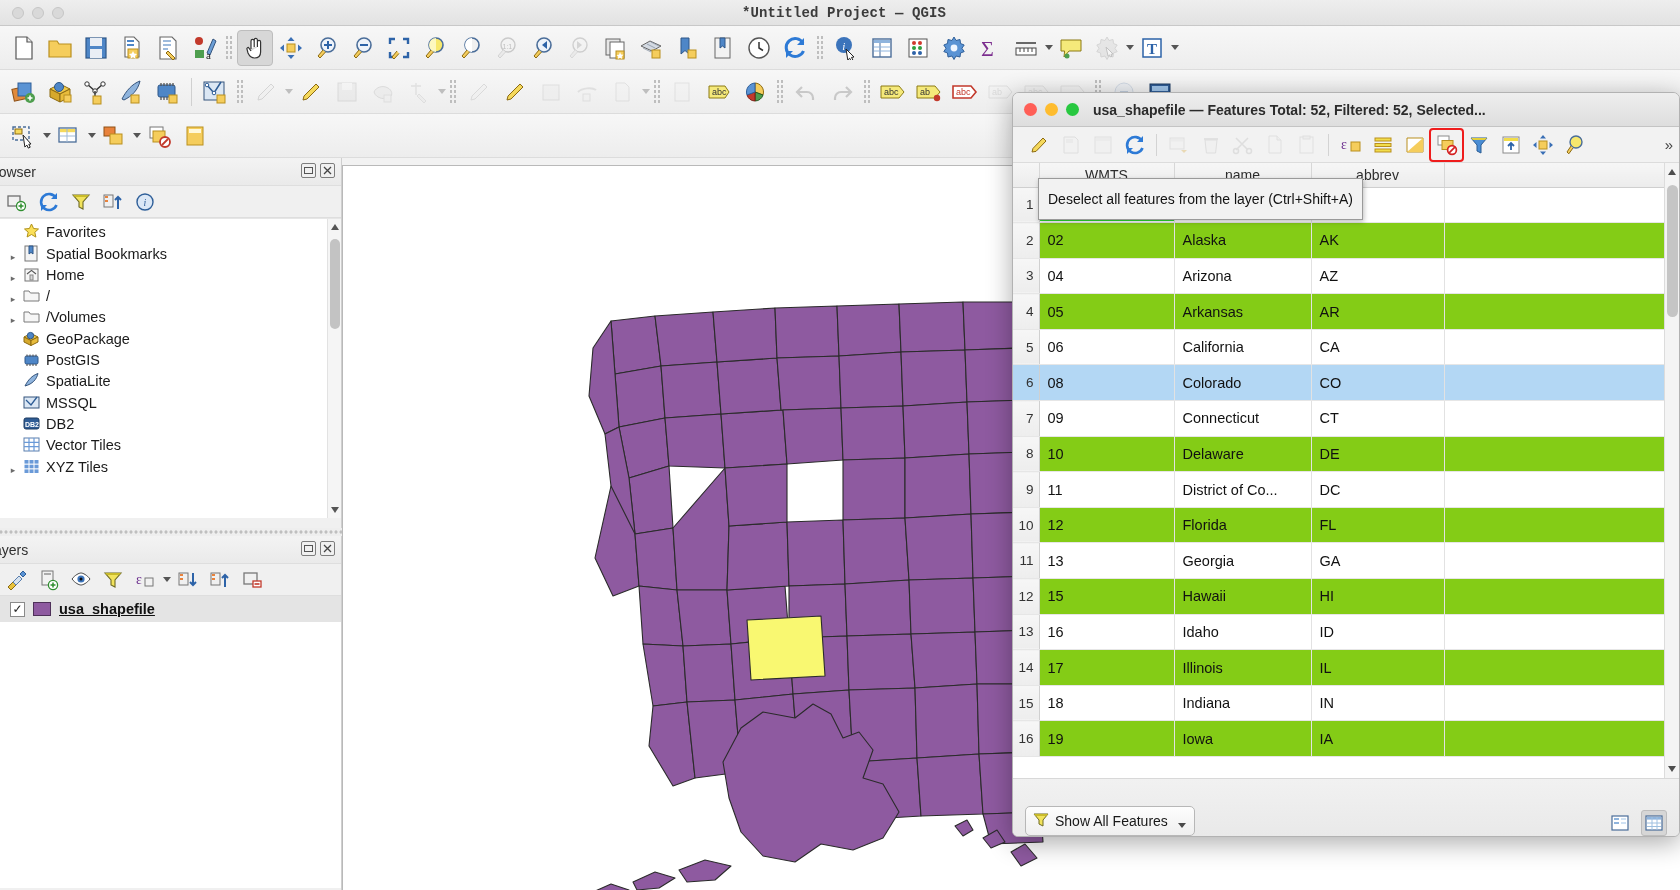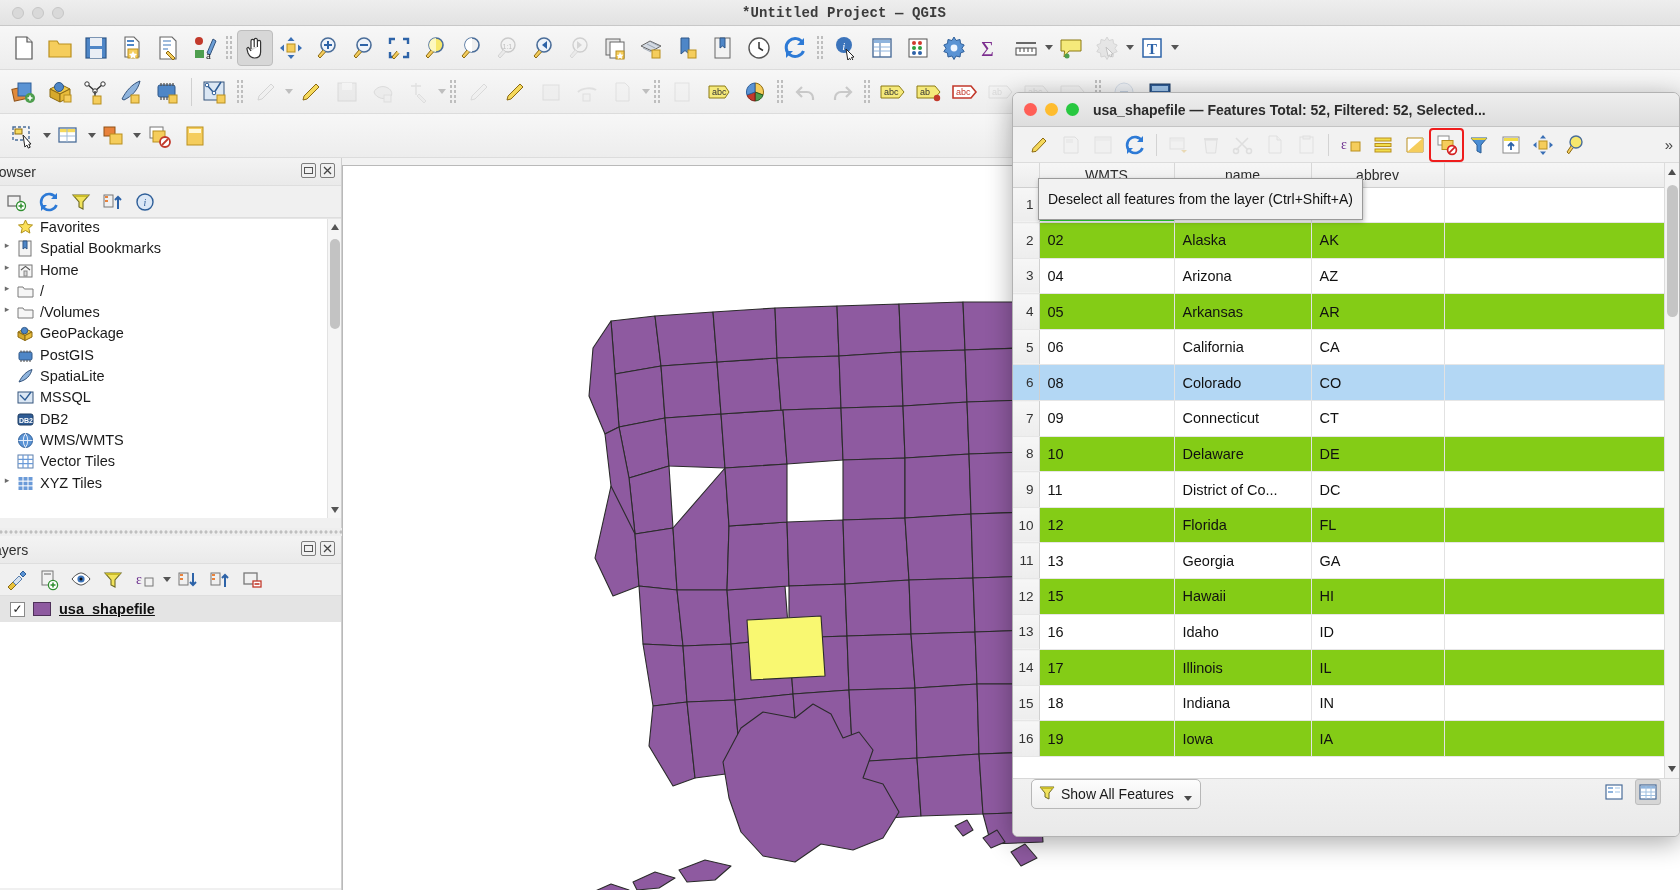--- a/index.html
+++ b/index.html
@@ -90,22 +90,22 @@
     background: #f0f0f0; border-bottom: 1px solid #dedede;
     padding-left: 2px;
   }
   .dtbtn { width: 30px; height: 28px; display: flex; align-items: center; justify-content: center; border-radius: 3px; }
 
   .tree {
     background: #fff; height: 300px; overflow: hidden; position: relative;
     border-top: 1px solid #e6e6e6;
   }
   .tree-row {
-    display: flex; align-items: flex-start; height: 21.3px;
-    font-size: 14.5px; color: #1a1a1a; padding-left: 0;
+    display: flex; align-items: flex-end; height: 21.3px;
+    font-size: 14.5px; color: #1a1a1a; padding-left: 6px;
   }
   .arrow {
     width: 14px; text-align: center; color: #6c6c6c; font-size: 9px; flex: 0 0 auto;
   }
   .tree-ico { width: 22px; display: flex; align-items: center; justify-content: center; flex: 0 0 auto; }
   .tree-lbl { margin-left: 4px; }
 
   .vscroll {
     position: absolute; right: 0; top: 0; width: 14px; height: 100%;
     background: #f5f5f5; border-left: 1px solid #e2e2e2;
@@ -218,21 +218,21 @@
   }
   .tbl-vscroll .thumb { position: absolute; left: 2px; top: 22px; width: 11px; height: 132px; background: #c5c5c5; border-radius: 6px; }
   .tbl-vscroll .a { position: absolute; left: 3px; width: 0; height: 0; border-left: 4.5px solid transparent; border-right: 4.5px solid transparent; }
   .tbl-vscroll .a.up { top: 6px; border-bottom: 6px solid #4d4d4d; }
   .tbl-vscroll .a.dn { bottom: 6px; border-top: 6px solid #4d4d4d; }
 
   .attr-status {
     position: absolute; left: 0; right: 0; bottom: 0; height: 58px;
     background: linear-gradient(#f1f1f1, #e9e9e9);
     border-top: 1px solid #d8d8d8;
-    display: flex; align-items: flex-start; padding: 0 18px;
+    display: flex; align-items: flex-end; padding: 0 12px;
   }
   .filter-btn {
     height: 30px; display: flex; align-items: center; gap: 6px;
     background: linear-gradient(#fdfdfd, #efefef);
     border: 1px solid #b7b7b7; border-radius: 5px; padding: 0 8px 0 7px;
     font-size: 14px; color: #181818;
   }
   .filter-btn .caret2 {
     width: 0; height: 0; border-left: 4px solid transparent; border-right: 4px solid transparent;
     border-top: 5px solid #4a4a4a; margin-left: 4px; margin-top: 8px;
@@ -865,30 +865,20 @@
           </div>
           <div class="tree-row">
             <span class="arrow"></span>
             <span class="tree-ico">
               <svg width="17" height="17" viewBox="0 0 17 17">
                 <rect x="1" y="3" width="15" height="11" rx="2" fill="#2f5c95" stroke="#1d3a60"></rect>
                 <text x="2" y="11.5" font-size="7" font-family="sans-serif" font-weight="bold" fill="#fff">DB2</text>
               </svg>
             </span>
             <span class="tree-lbl">DB2</span>
-          </div>
-          <div class="tree-row">
-            <span class="arrow"></span>
-            <span class="tree-ico">
-              <svg width="17" height="17" viewBox="0 0 17 17">
-                <circle cx="8.5" cy="8.5" r="7" fill="#5a93d4" stroke="#2f5f99"></circle>
-                <path d="M1.5 8.5h14M8.5 1.5a12 12 0 000 14M8.5 1.5a12 12 0 010 14" fill="none" stroke="#e6eefb"></path>
-              </svg>
-            </span>
-            <span class="tree-lbl">WMS/WMTS</span>
           </div>
           <div class="tree-row">
             <span class="arrow"></span>
             <span class="tree-ico">
               <svg width="17" height="17" viewBox="0 0 17 17">
                 <rect x="1" y="2" width="15" height="13" fill="#fff" stroke="#5a7fae"></rect>
                 <path d="M1 6.3h15M1 10.6h15M6 2v13M11 2v13" stroke="#6a9ad8" stroke-width="1.2"></path>
               </svg>
             </span>
             <span class="tree-lbl">Vector Tiles</span>

